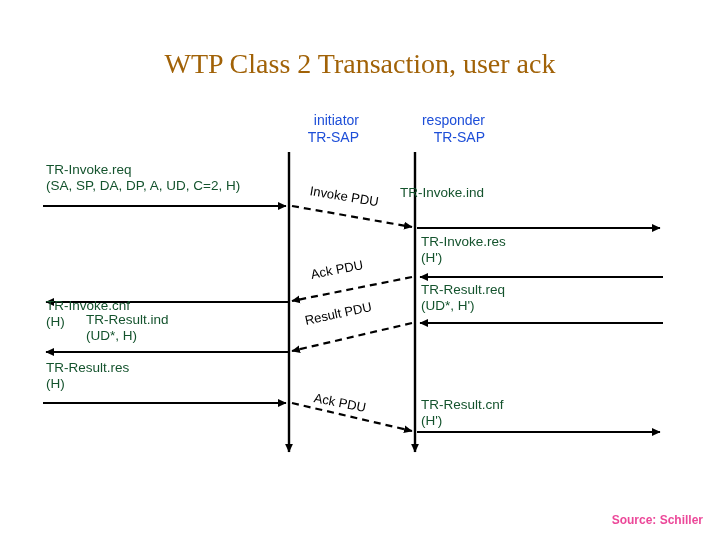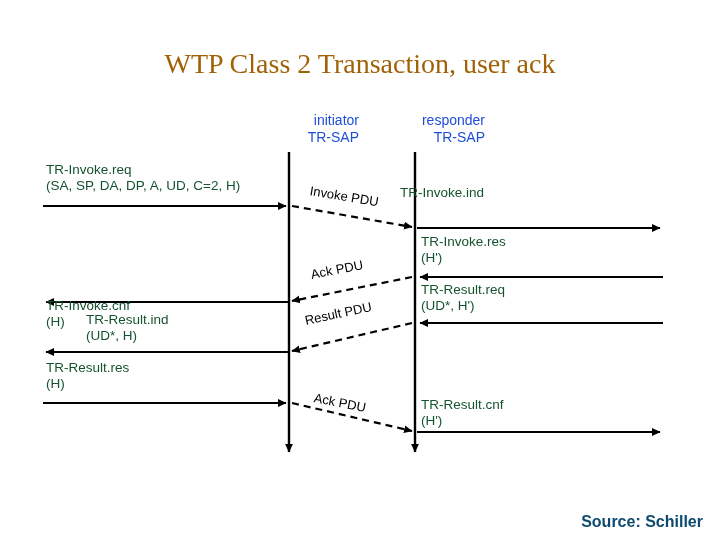--- a/index.html
+++ b/index.html
@@ -60,23 +60,23 @@
     line-height: 15px;
     color: #000000;
     white-space: nowrap;
     transform-origin: left center;
   }
 
   #source {
     position: absolute;
     right: 17px;
     top: 513px;
-    font-size: 16px;
+    font-size: 12px;
     font-weight: bold;
-    color: #0c4a6e;
+    color: #ec4899;
     white-space: nowrap;
   }
 </style>
 </head>
 <body>
 
 <div id="slide">
 
   <div id="title">WTP Class 2 Transaction, user ack</div>
 

